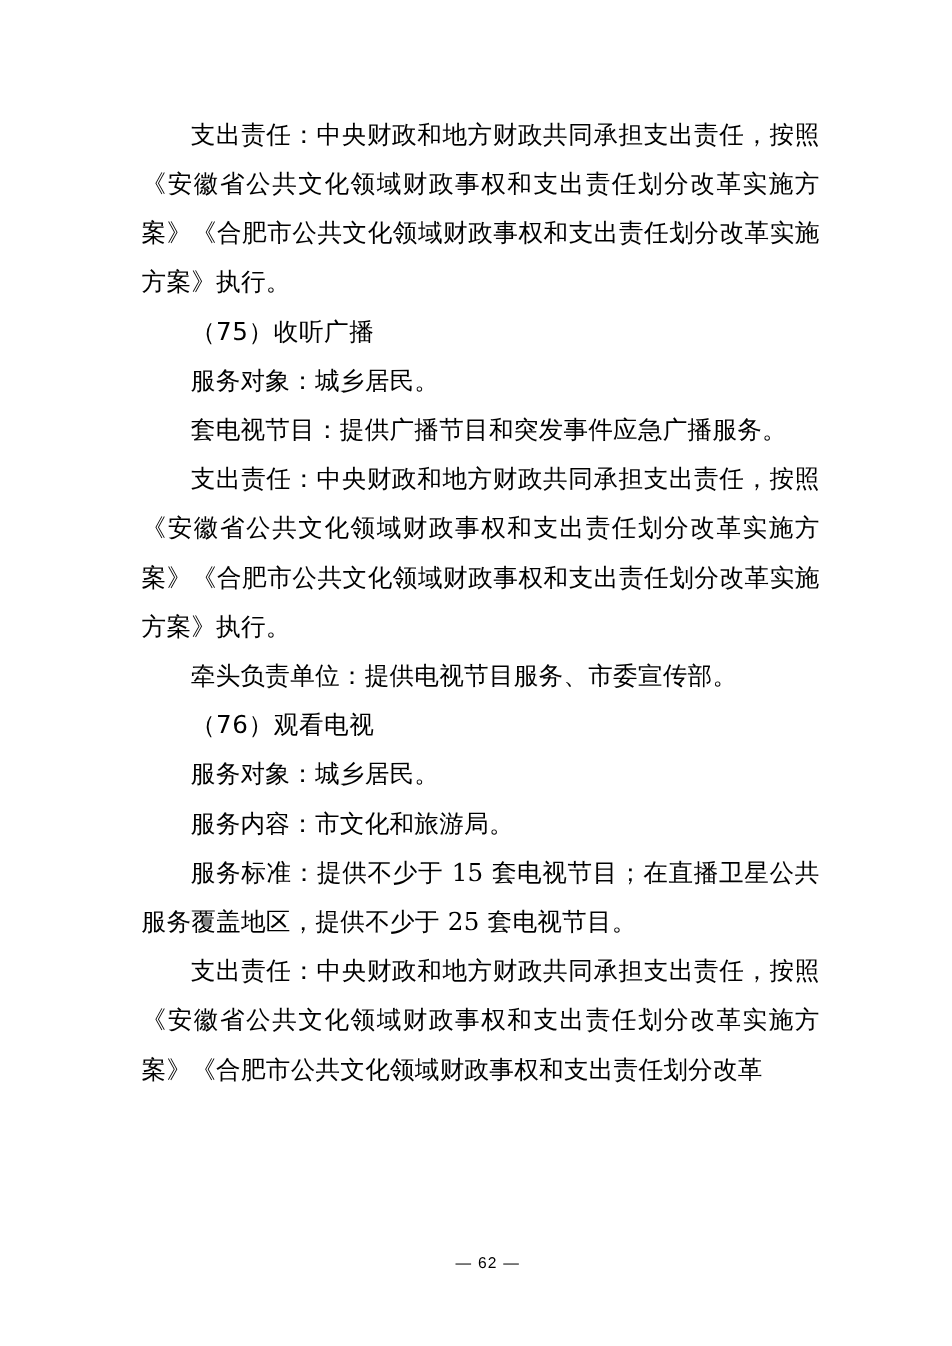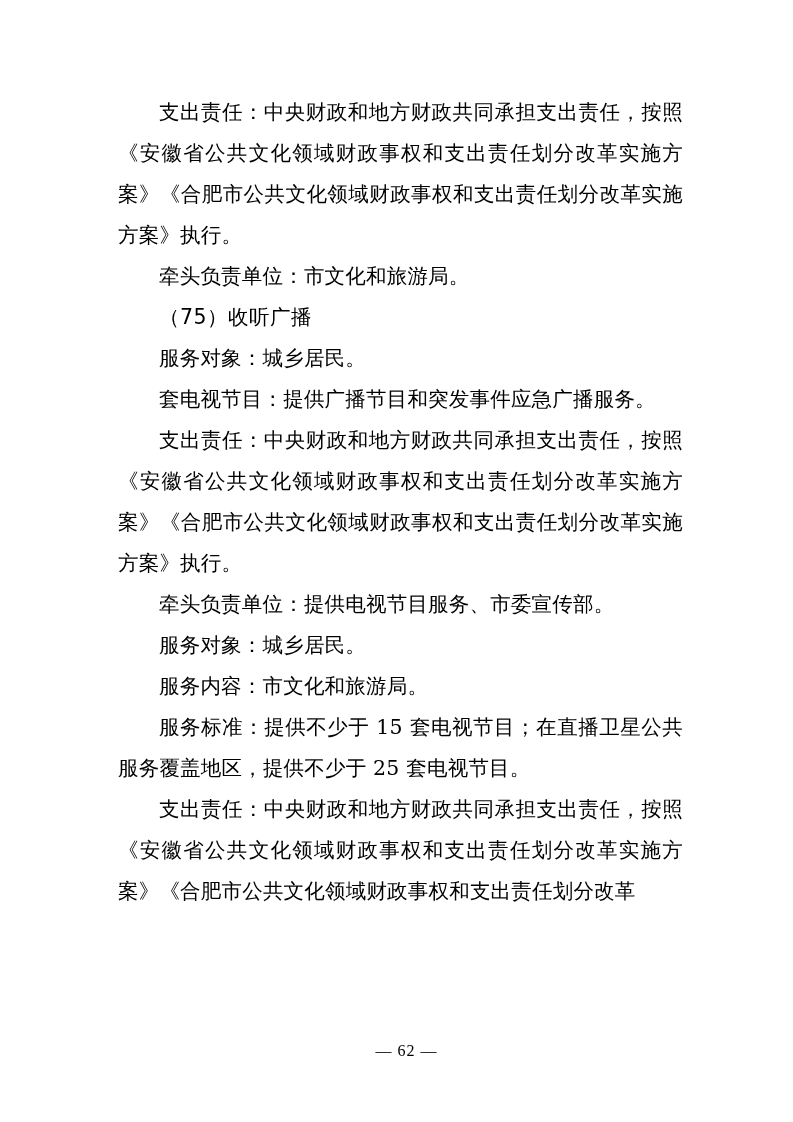--- a/index.html
+++ b/index.html
@@ -41,39 +41,39 @@
     font-weight: normal;
     font-family: "DejaVu Sans", "Liberation Sans", sans-serif;
     letter-spacing: 0.5px;
   }
   .page-number {
     position: absolute;
     left: 0;
     right: 0;
     bottom: 62px;
     text-align: center;
-    font-size: 16px;
-    font-family: Liberation Serif, serif;
+    font-size: 13px;
+    font-family: Liberation Sans, sans-serif;
     letter-spacing: 1px;
     padding-left: 20px;
   }
 </style>
 </head>
 <body>
 
 <div class="page">
   <div class="doc-body">
 
     <p class="para">支出责任：中央财政和地方财政共同承担支出责任，按照《安徽省公共文化领域财政事权和支出责任划分改革实施方案》《合肥市公共文化领域财政事权和支出责任划分改革实施方案》执行。</p>
-    <p class="para">牵头负责单位：市文化和旅游局。</p>
     <p class="heading">（75）收听广播</p>
     <p class="para">服务对象：城乡居民。</p>
     <p class="para">套电视节目：提供广播节目和突发事件应急广播服务。</p>
     <p class="para">支出责任：中央财政和地方财政共同承担支出责任，按照《安徽省公共文化领域财政事权和支出责任划分改革实施方案》《合肥市公共文化领域财政事权和支出责任划分改革实施方案》执行。</p>
     <p class="para">牵头负责单位：提供电视节目服务、市委宣传部。</p>
+    <p class="heading">（76）观看电视</p>
     <p class="para">服务对象：城乡居民。</p>
     <p class="para">服务内容：市文化和旅游局。</p>
     <p class="para">服务标准：提供不少于 15 套电视节目；在直播卫星公共服务覆盖地区，提供不少于 25 套电视节目。</p>
     <p class="para">支出责任：中央财政和地方财政共同承担支出责任，按照《安徽省公共文化领域财政事权和支出责任划分改革实施方案》《合肥市公共文化领域财政事权和支出责任划分改革</p>
 
   </div>
   <div class="page-number">— 62 —</div>
 </div>
 
 </body></html>

